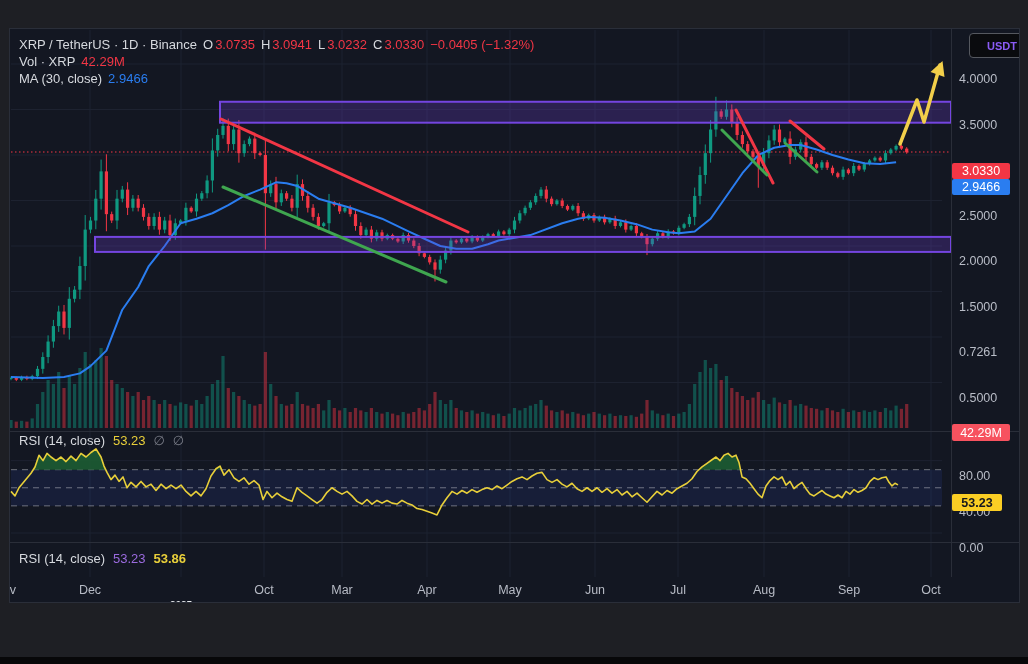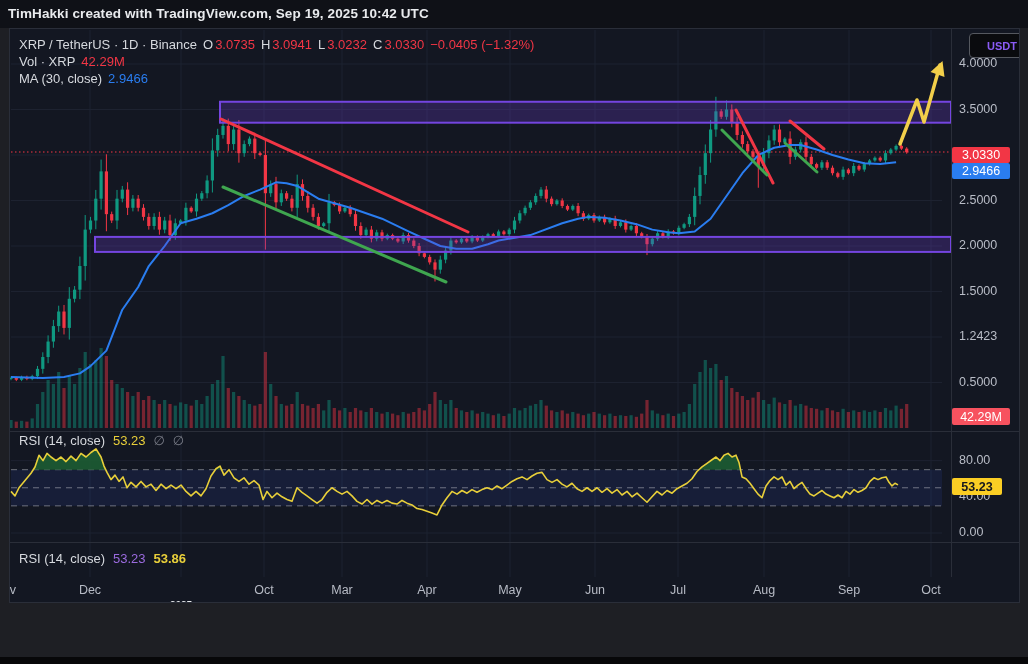--- a/index.html
+++ b/index.html
@@ -12,21 +12,21 @@
   #chart-svg{position:absolute;left:-9px;top:-28px;width:1028px;height:664px;pointer-events:none;}
   .sep{position:absolute;left:0;width:1011px;height:1px;background:#2a2e39;}
   .axis-v{position:absolute;left:941px;top:0;width:1px;height:575px;background:#2a2e39;}
   .legend{position:absolute;left:9px;top:7px;font-size:13px;color:#d6d9de;}
   .legend .row{display:flex;align-items:center;gap:6px;height:17px;white-space:nowrap;}
   .red{color:#f23645;} .blue{color:#2a7df0;} .yellow{color:#e8cf3a;} .purple{color:#9b6bdf;}
   .dim{color:#787b86;}
   .usdt-btn{position:absolute;left:943px;top:4px;width:64px;height:23px;background:#0a0b0e;
     border:1px solid #55585f;border-radius:4px;color:#8b5cf6;font-size:11px;font-weight:600;
     display:flex;align-items:center;justify-content:center;cursor:pointer;margin-left:16px;}
-  .price-axis{position:absolute;left:942px;top:0;width:69px;height:548px;}
+  .price-axis{position:absolute;left:942px;top:16px;width:69px;height:548px;}
   .tick{position:absolute;left:7px;font-size:12.5px;color:#b9bdc7;}
   .badge{position:absolute;left:0;width:58px;height:16px;font-size:12.5px;color:#fff;
     display:flex;align-items:center;justify-content:center;border-radius:2px;}
   .badge-price{background:#f23645;top:118px;}
   .badge-ma{background:#2a7df0;top:134px;}
   .badge-vol{background:#f7525f;top:379px;height:17px;}
   .badge-rsi{background:#fbce24;color:#15171e;top:449px;width:50px;height:17px;font-weight:600;}
   .rsi-legend{position:absolute;left:9px;top:404px;font-size:13px;color:#d6d9de;display:flex;gap:8px;align-items:center;}
   .rsi2-legend{position:absolute;left:9px;top:522px;font-size:13px;color:#d6d9de;display:flex;gap:8px;align-items:center;}
   .time-axis{position:absolute;left:0;top:548px;width:1011px;height:27px;background:#131722;}
@@ -35,23 +35,20 @@
   .footer{position:absolute;left:0;top:603px;width:1028px;height:54px;background:#202126;}
   .brand{position:absolute;left:70px;top:16px;font-size:19px;font-weight:700;color:#dcdde0;letter-spacing:-.2px;}
   .logo-icon{position:absolute;left:34px;top:14px;}
   .black-strip{position:absolute;left:0;top:657px;width:1028px;height:7px;background:#070709;}
 </style>
 </head>
 <body>
 
 <div id="stage">
 
-  <div class="top-bar">
-    <span class="attribution">TimHakki created with TradingView.com, Sep 19, 2025 10:42 UTC</span>
-  </div>
 
   <div class="widget">
     <svg id="chart-svg" viewBox="0 0 1028 664">
         <line x1="89" y1="29" x2="89" y2="576" stroke="#1d2230" stroke-width="1"></line>
         <line x1="180" y1="29" x2="180" y2="576" stroke="#1d2230" stroke-width="1"></line>
         <line x1="263" y1="29" x2="263" y2="576" stroke="#1d2230" stroke-width="1"></line>
         <line x1="341" y1="29" x2="341" y2="576" stroke="#1d2230" stroke-width="1"></line>
         <line x1="426" y1="29" x2="426" y2="576" stroke="#1d2230" stroke-width="1"></line>
         <line x1="509" y1="29" x2="509" y2="576" stroke="#1d2230" stroke-width="1"></line>
         <line x1="594" y1="29" x2="594" y2="576" stroke="#1d2230" stroke-width="1"></line>
@@ -632,21 +629,21 @@
 
     <div class="usdt-btn">USDT</div>
 
     <div class="price-axis">
       <div id="price-ticks">
           <span class="tick" style="top: 27px;">4.0000</span>
           <span class="tick" style="top: 72.5px;">3.5000</span>
           <span class="tick" style="top: 163.5px;">2.5000</span>
           <span class="tick" style="top: 209px;">2.0000</span>
           <span class="tick" style="top: 254.5px;">1.5000</span>
-          <span class="tick" style="top: 300px;">1.2423</span>
+          <span class="tick" style="top: 300px;">0.7261</span>
           <span class="tick" style="top: 345.5px;">0.5000</span>
         </div>
       <div class="badge badge-price">3.0330</div>
       <div class="badge badge-ma">2.9466</div>
       <div class="badge badge-vol">42.29M</div>
       <div id="rsi-ticks">
           <span class="tick" style="top: 423.632px;">80.00</span>
           <span class="tick" style="top: 459.816px;">40.00</span>
           <span class="tick" style="top: 496px;">0.00</span>
         </div>

